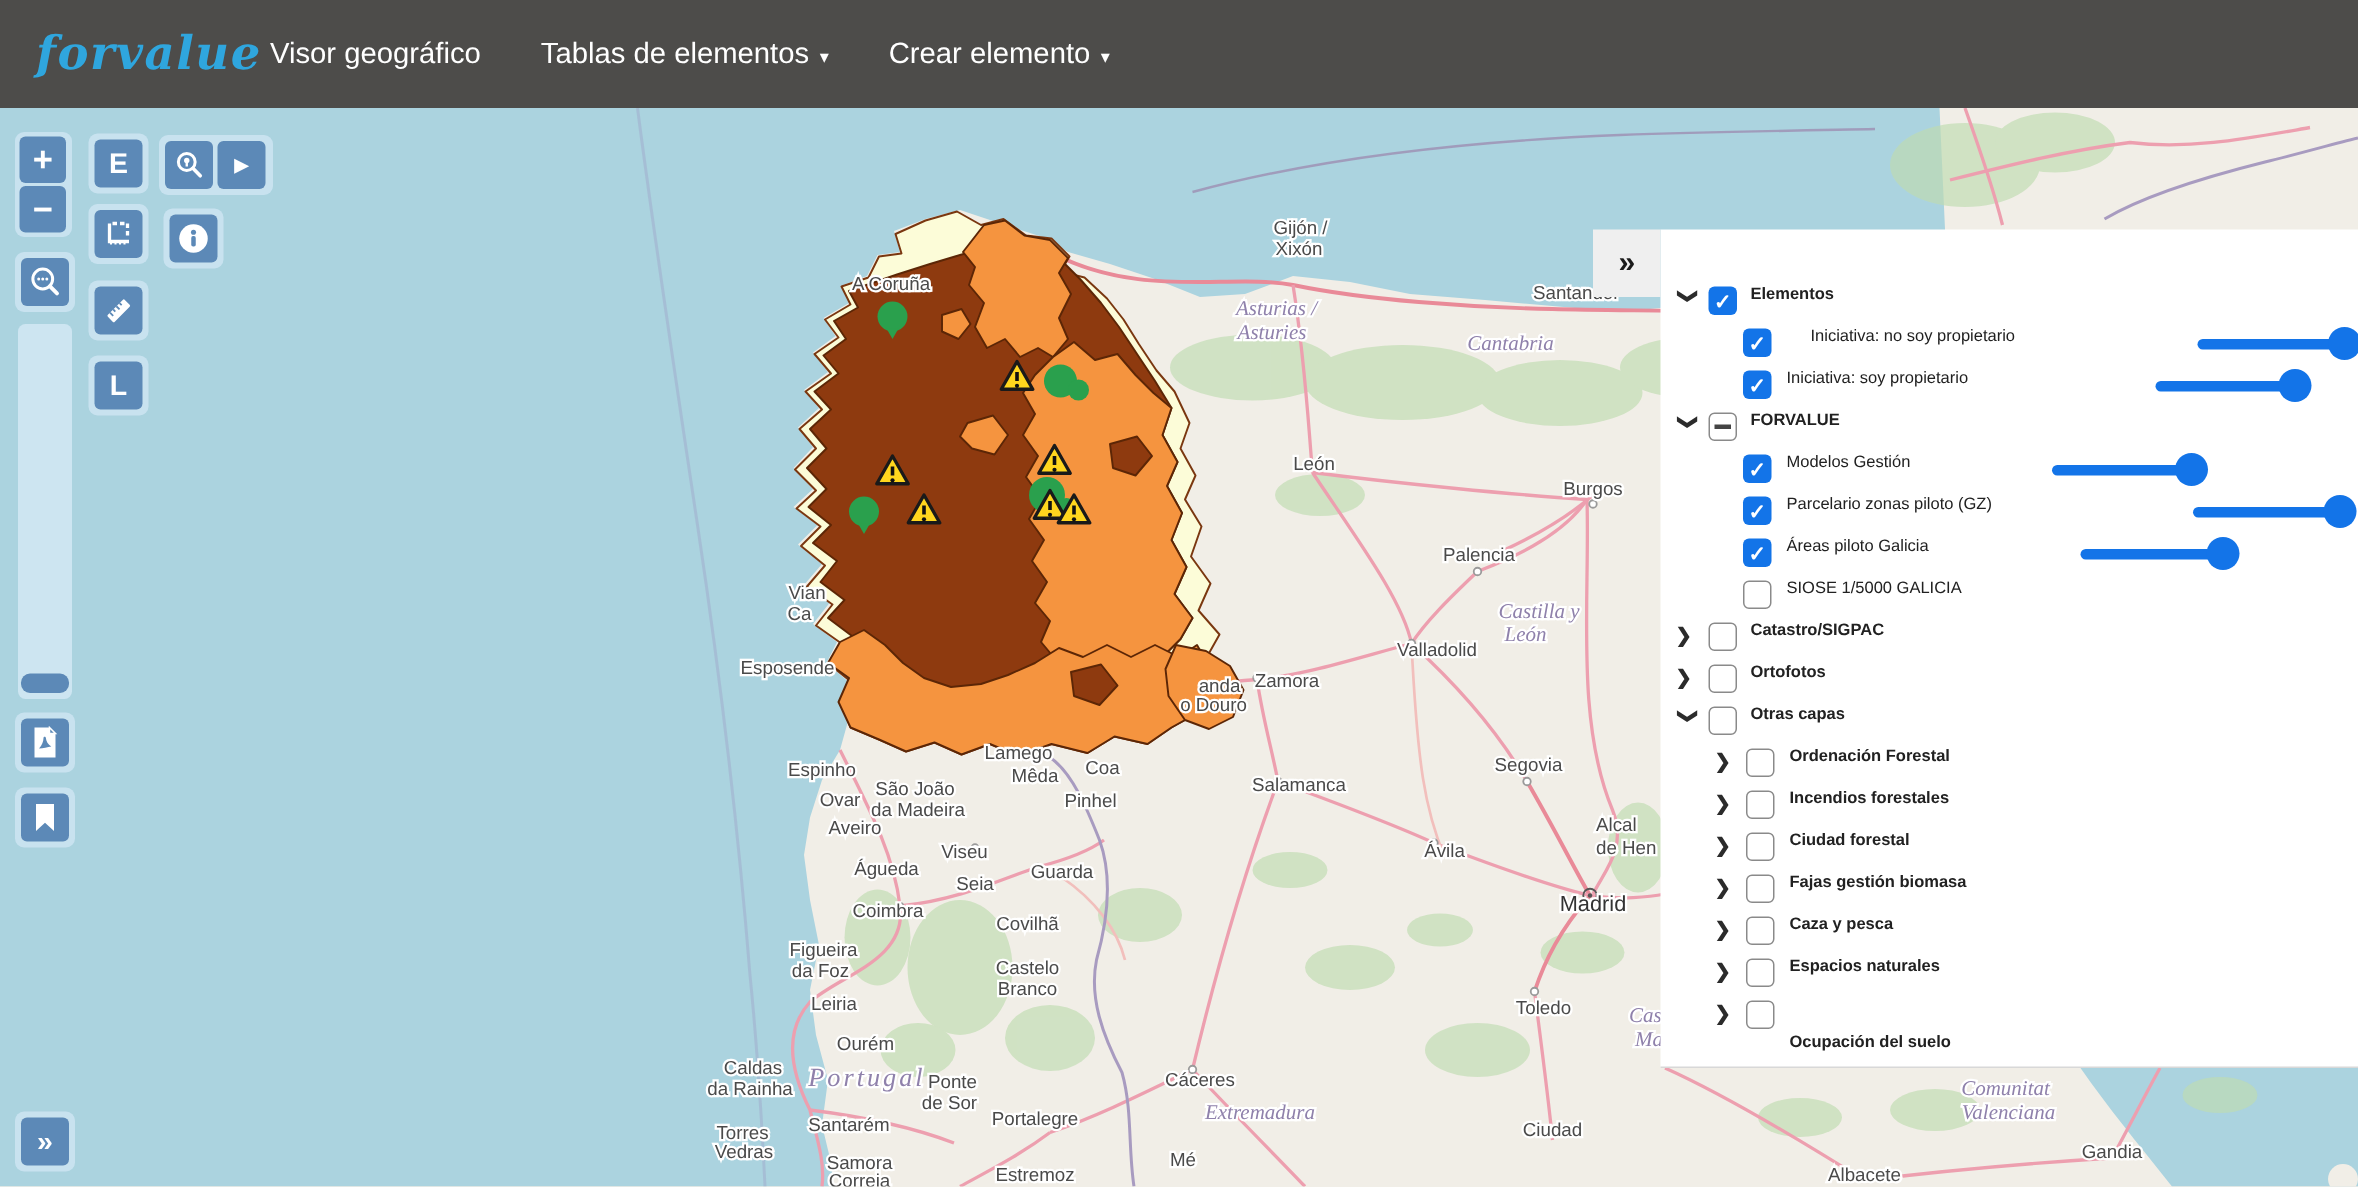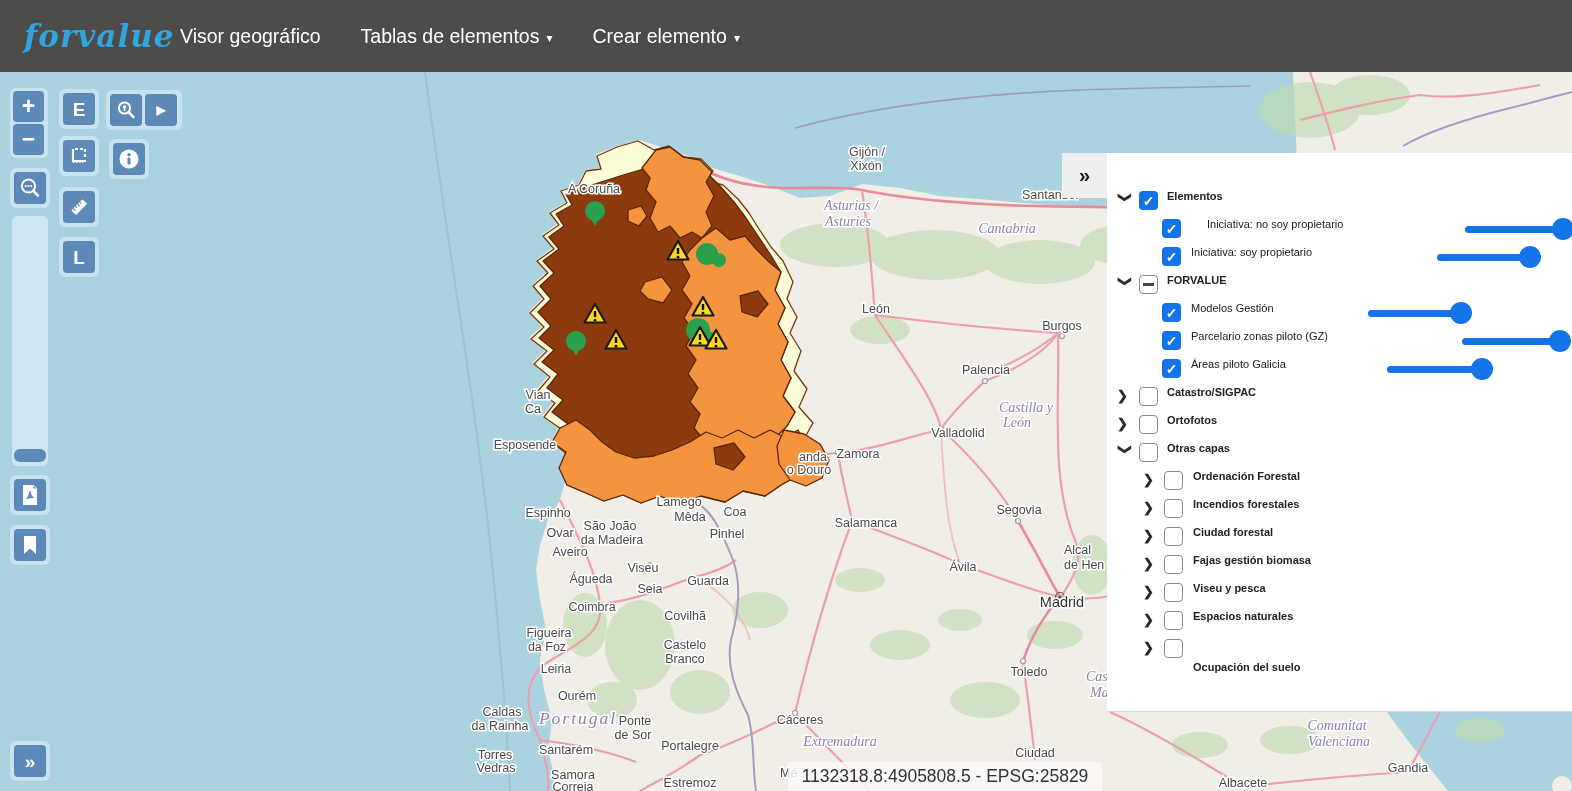--- a/index.html
+++ b/index.html
@@ -403,23 +403,20 @@
     <svg width="16" height="20" viewBox="0 0 16 20">
       <path d="M2,1 L14,1 L14,19 L8,13.5 L2,19 Z" fill="#fff"></path>
     </svg>
   </div>
 
   <div class="tb-box" style="left:10px;top:741px;width:40px;height:40px"></div>
   <div class="tb-btn" style="left:14px;top:745px">
       <span class="glyph18">»</span>
     </div>
 
-  <div class="coord-bar">
-    <span>1132318.8:4905808.5 - EPSG:25829</span>
-  </div>
 
   <div class="panel-collapse">
     <span>»</span>
   </div>
   <div class="layer-panel">
     <div class="lp-rows">
         <div class="lp-row">
           <span class="lp-arrow expanded" style="left: 10px;">❯</span>
           <span class="lp-cb checked" style="left: 32px;">✓</span>
           <span class="lp-label bold" style="left: 60px;">Elementos</span>
@@ -453,20 +450,24 @@
           <div class="lp-slider" style="left: 355px; width: 98px;"></div>
           <div class="lp-thumb" style="left: 442px;"></div>
         </div>
         <div class="lp-row">
           <span class="lp-cb checked" style="left: 55px;">✓</span>
           <span class="lp-label" style="left: 84px; text-align: right;">Áreas piloto Galicia</span>
           <div class="lp-slider" style="left: 280px; width: 95px;"></div>
           <div class="lp-thumb" style="left: 364px;"></div>
         </div>
         <div class="lp-row">
+          <span class="lp-cb unchecked" style="left: 55px;"></span>
+          <span class="lp-label" style="left: 84px;">SIOSE 1/5000 GALICIA</span>
+        </div>
+        <div class="lp-row">
           <span class="lp-arrow collapsed" style="left: 10px;">❯</span>
           <span class="lp-cb unchecked" style="left: 32px;"></span>
           <span class="lp-label bold" style="left: 60px;">Catastro/SIGPAC</span>
         </div>
         <div class="lp-row">
           <span class="lp-arrow collapsed" style="left: 10px;">❯</span>
           <span class="lp-cb unchecked" style="left: 32px;"></span>
           <span class="lp-label bold" style="left: 60px;">Ortofotos</span>
         </div>
         <div class="lp-row">
@@ -490,21 +491,21 @@
           <span class="lp-label bold" style="left: 86px;">Ciudad forestal</span>
         </div>
         <div class="lp-row">
           <span class="lp-arrow collapsed" style="left: 36px;">❯</span>
           <span class="lp-cb unchecked" style="left: 57px;"></span>
           <span class="lp-label bold" style="left: 86px;">Fajas gestión biomasa</span>
         </div>
         <div class="lp-row">
           <span class="lp-arrow collapsed" style="left: 36px;">❯</span>
           <span class="lp-cb unchecked" style="left: 57px;"></span>
-          <span class="lp-label bold" style="left: 86px;">Viseu y pesca</span>
+          <span class="lp-label bold" style="left: 86px;">Caza y pesca</span>
         </div>
         <div class="lp-row">
           <span class="lp-arrow collapsed" style="left: 36px;">❯</span>
           <span class="lp-cb unchecked" style="left: 57px;"></span>
           <span class="lp-label bold" style="left: 86px;">Espacios naturales</span>
         </div>
         <div class="lp-row">
           <span class="lp-arrow collapsed" style="left: 36px;">❯</span>
           <span class="lp-cb unchecked" style="left: 57px;"></span>
           <span class="lp-label bold" style="left: 86px; margin-top: 23px;">Ocupación del suelo</span>

